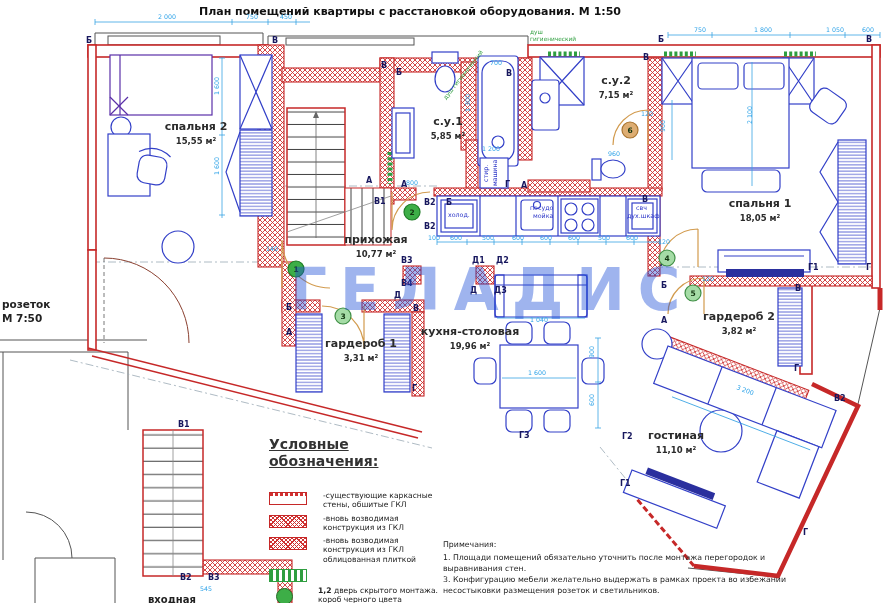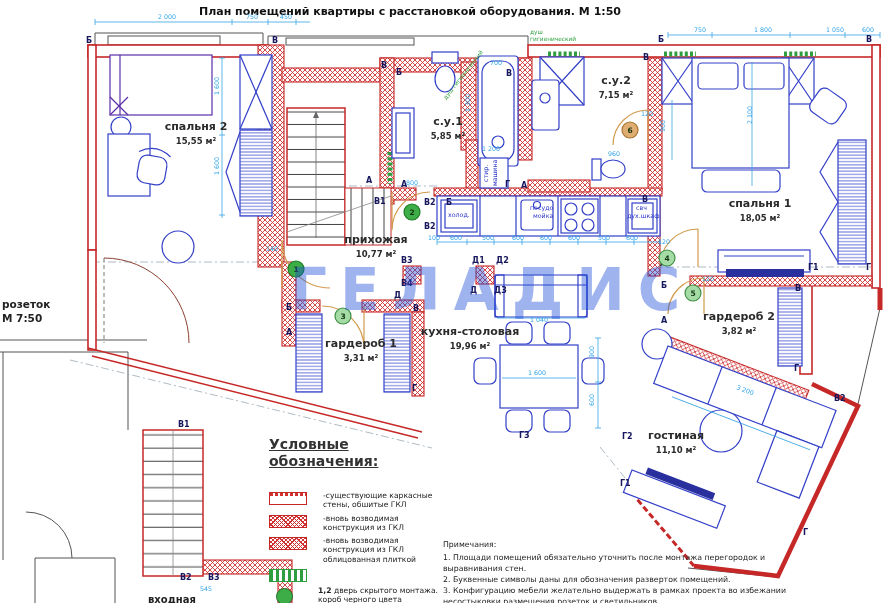--- a/index.html
+++ b/index.html
@@ -455,18 +455,17 @@
 короб черного цвета
 Высота проема- 2430
 Высота полотна-2400</span></div>
     </div>
 
   </div>
 
   <div id="notes">
     <div class="nh">Примечания:</div>
     <div>1. Площади помещений обязательно уточнить после монтажа перегородок и выравнивания стен.</div>
-    <div>2. Буквенные символы даны для обозначения разверток помещений.</div>
     <div>3. Конфигурацию мебели желательно выдержать в рамках проекта во избежании несостыковки размещения розеток и светильников.</div>
 
   </div>
 
 </div>
 
 </body></html>

